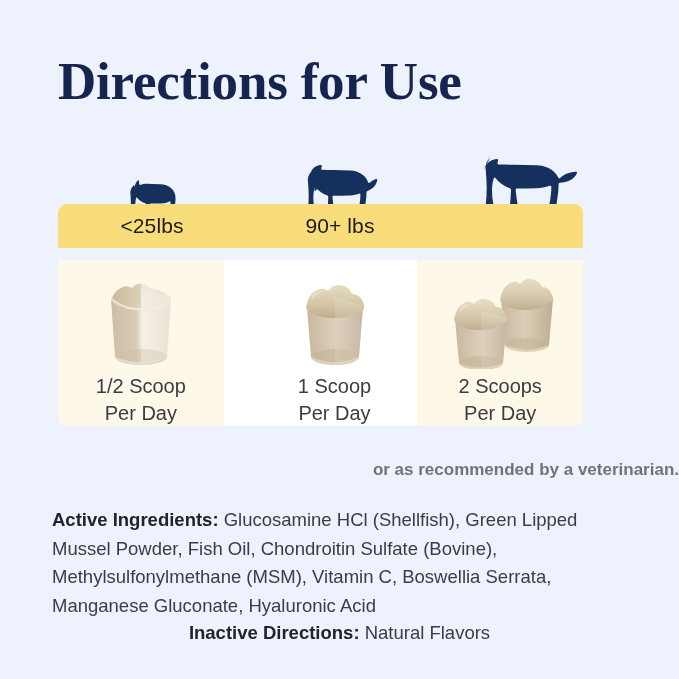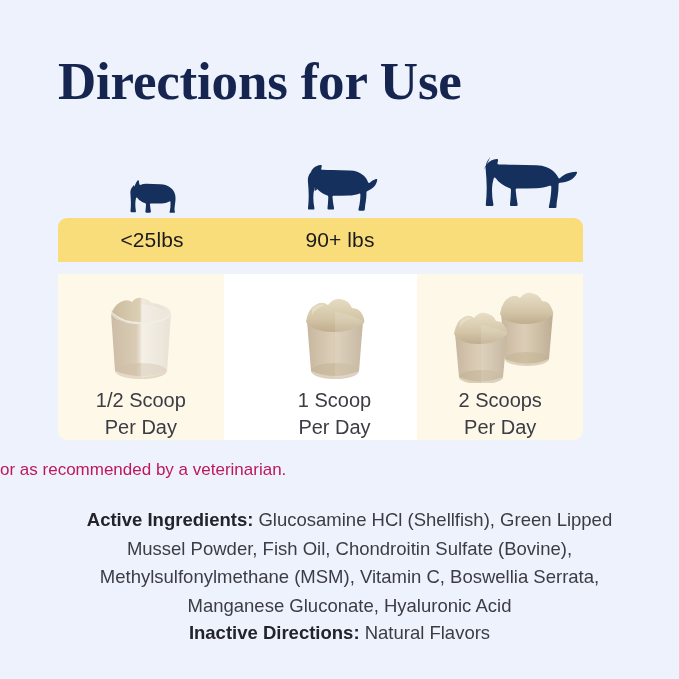--- a/index.html
+++ b/index.html
@@ -43,21 +43,21 @@
     align-items: flex-end;
     justify-content: center;
     padding-bottom: 2px;
   }
   .dog-cell svg { display: block; }
 
   
   .dosage-table {
     position: absolute;
     left: 58px;
-    top: 218px;
+    top: 204px;
     width: 525px;
   }
   .table-header {
     display: flex;
     background: #f9dd7a;
     border-radius: 9px 9px 0 0;
     height: 44px;
   }
   .header-cell {
     width: 188px;
@@ -103,31 +103,30 @@
     margin-top: 4px;
   }
   .dose-label .l2 { display: block; }
 
   
   .vet-note {
     position: absolute;
     top: 460px;
     left: 0;
     width: 679px;
-    text-align: left;
+    text-align: right;
     font-size: 17px;
-    font-weight: 400;
-    color: #be185d;
+    font-weight: 700;
+    color: #737373;
   }
   .ingredients {
     position: absolute;
     top: 506px;
-    left: 60px;
+    left: 52px;
     width: 579px;
-    text-align: center;
     font-size: 18.5px;
     line-height: 1.55;
     font-weight: 300;
     color: #3c3c44;
   }
   .ingredients b, .inactive b {
     font-weight: 700;
     color: #23232b;
   }
   .inactive {

